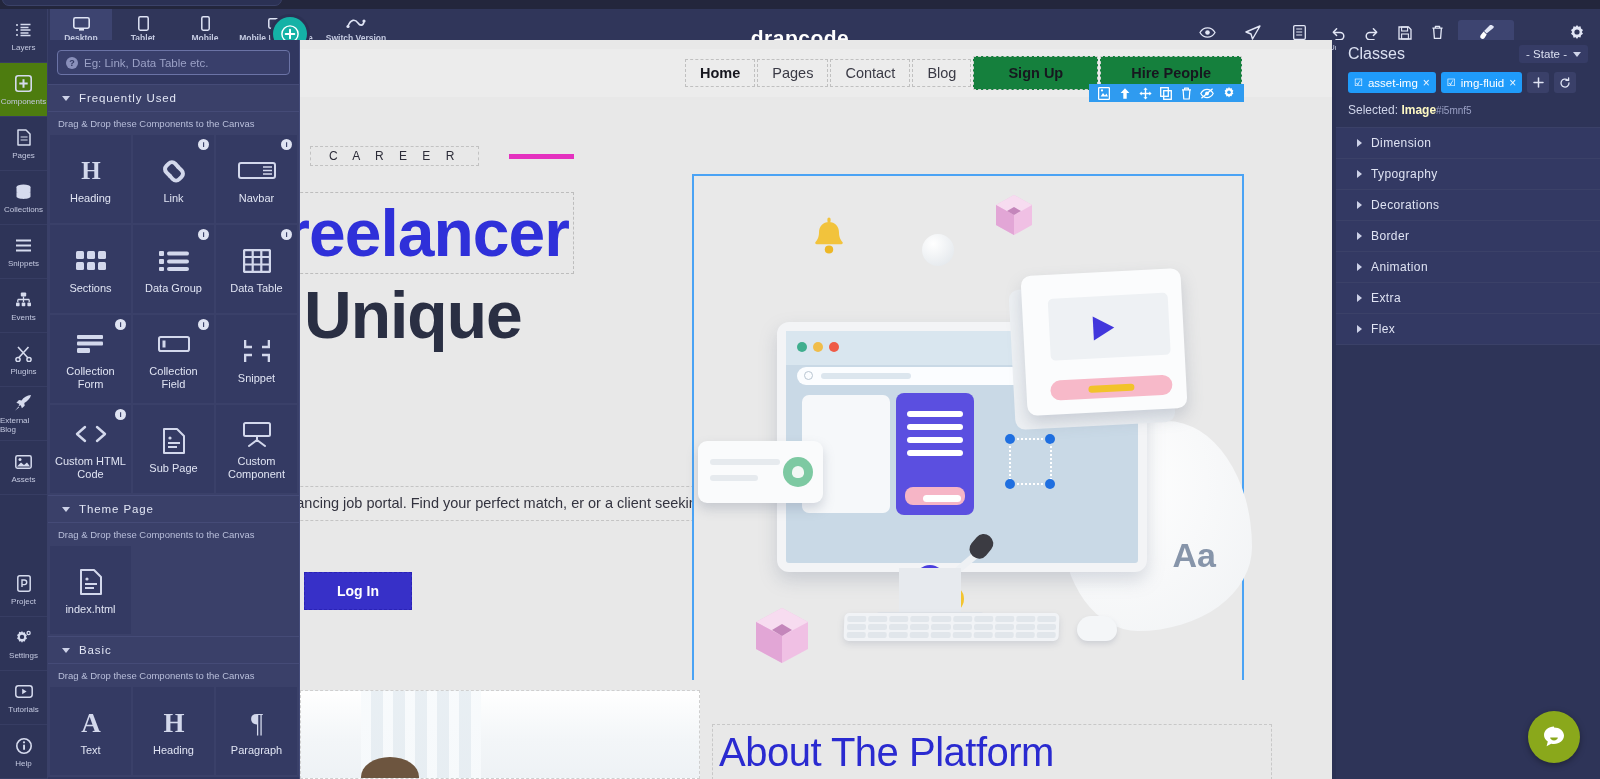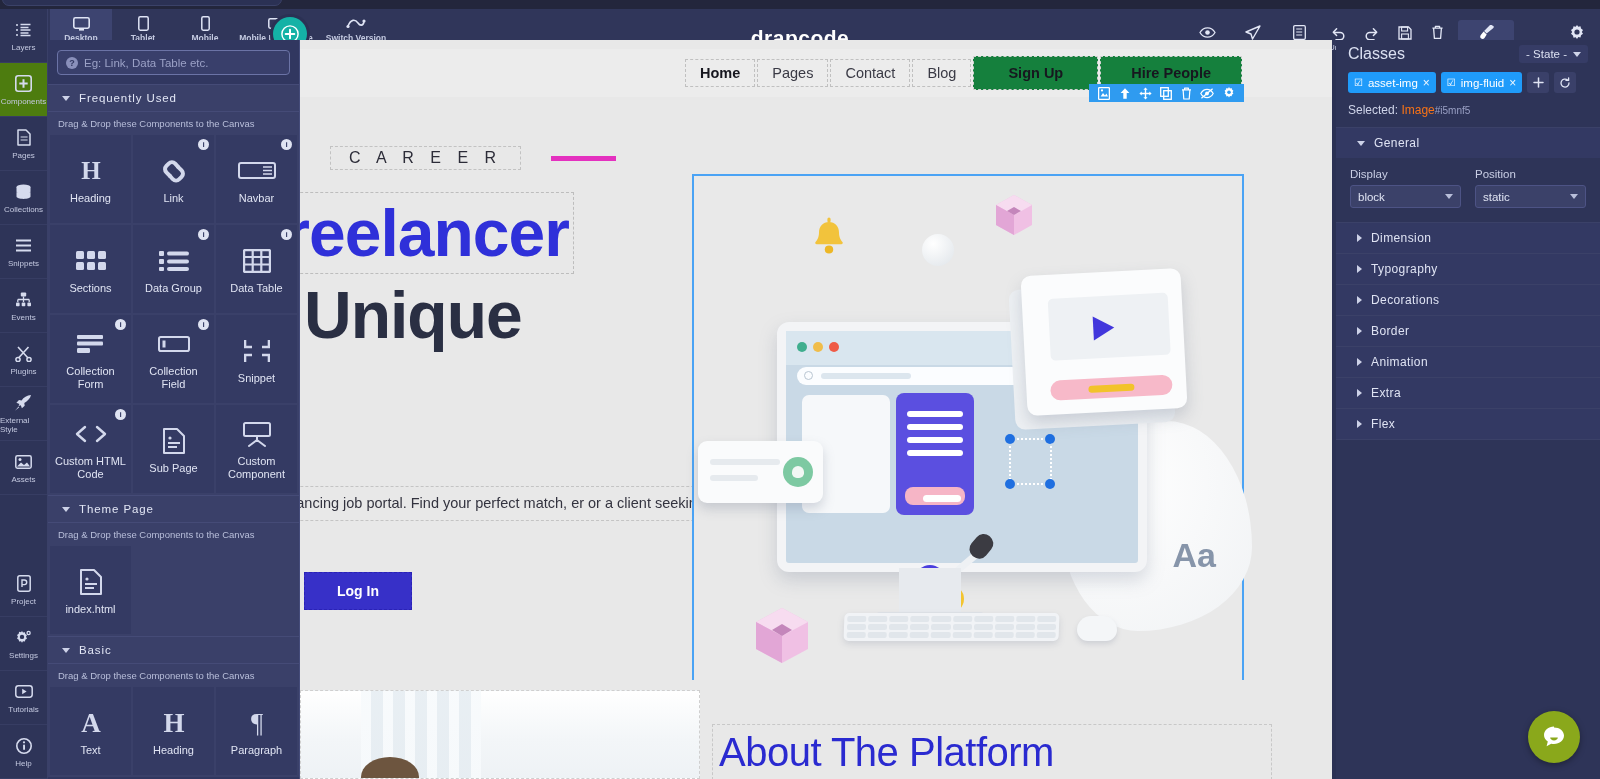--- a/index.html
+++ b/index.html
@@ -90,21 +90,21 @@
   .navbtn { padding:8px 34px; font-size:14.5px; font-weight:700; color:#17171f; background:#15803d;
             border:1px dashed #d2d2d2; cursor:pointer; margin-right:2px; }
   .navbtn.hire { padding:8px 30px; }
 
   .bluebar { position:absolute; left:789px; top:44px; width:155px; height:18px; background:#2f9bf0;
              display:flex; align-items:center; justify-content:space-around; padding:0 5px; }
   .bluebar .bi { color:#ffffff; display:flex; align-items:center; justify-content:center; cursor:pointer; }
 
   .hero { position:absolute; left:0; top:66px; width:1032px; height:556px; }
   .eyebrow { position:absolute; left:10px; top:40px; display:flex; align-items:center; gap:30px; }
-  .eyebrow .kicker { font-size:16px; letter-spacing:6px; color:#2c2c38; border:1px dashed #c2c2c2; padding:2px 18px;margin-left:20px;}
+  .eyebrow .kicker { font-size:12px; letter-spacing:6px; color:#2c2c38; border:1px dashed #c2c2c2; padding:2px 18px;}
   .eyebrow .dashline { width:65px; height:5px; background:#e431bf; border:1px dashed #e431bf; }
 
   .h1 { position:absolute; left:-60px; top:86px; width:690px; }
   .h1 .l1 { font-size:66px; font-weight:700; color:#2f30d9; line-height:80px; letter-spacing:-1px;
             border:1px dashed #bdbdbd; display:inline-block; padding:0 4px; }
   .h1 .l2 { font-size:66px; font-weight:700; color:#2a2f43; line-height:82px; letter-spacing:-1px; }
   .h1 .l3 { font-size:66px; font-weight:700; color:#2a2f43; line-height:82px; letter-spacing:-1px; }
 
   .lead { position:absolute; left:-130px; top:380px; width:820px; font-size:14.5px; line-height:21px;
           color:#33333f; border:1px dashed #c4c4c4; padding:6px; }
@@ -135,21 +135,21 @@
 
   .chips { display:flex; align-items:center; gap:5px; padding:4px 12px 10px 12px; }
   .chip { background:#1f9bfa; border-radius:3px; height:21px; display:flex; align-items:center; gap:5px;
           padding:0 6px; font-size:11.5px; color:#ffffff; cursor:pointer; }
   .chip .ck { font-size:10px; }
   .chip .x { font-size:12px; opacity:.92; cursor:pointer; }
   .chipbtn { width:22px; height:21px; background:#3a4069; border-radius:3px; color:#e0e4f4;
              display:flex; align-items:center; justify-content:center; font-size:13px; cursor:pointer; }
 
   .selected-row { padding:0 12px 10px 12px; font-size:12px; color:#cfd4e9; }
-  .selected-row b { font-weight:400; color:#f97316; }
+  .selected-row b { font-weight:700; color:#fef9c3; }
   .selected-row i { font-style:normal; font-size:10px; color:#9aa0c4; }
 
   .acc { border-top:1px solid #3b4168; }
   .acc-head { height:30px; display:flex; align-items:center; gap:9px; padding-left:21px; cursor:pointer; background:#333963;}
   .acc-head .tri-d { width:0;height:0;border-left:4px solid transparent;border-right:4px solid transparent;border-top:5px solid #cdd2e8;}
   .acc-head .tri-r { width:0;height:0;border-top:4px solid transparent;border-bottom:4px solid transparent;border-left:5px solid #cdd2e8;}
   .acc-head .nm { font-size:12px; color:#dfe3f3; letter-spacing:.4px; }
   .acc-body { padding:10px 14px 14px 14px; display:flex; gap:14px; background:#2e3458; }
   .field { flex:1; }
   .field .fl { font-size:11.5px; color:#c9cee5; margin-bottom:5px; }
@@ -437,21 +437,21 @@
       </span>
       <span class="lb">Plugins</span>
     </div>
     <div class="rail-item">
       <span class="gl">
         <svg width="17" height="16" viewBox="0 0 17 16">
             <path d="M16 0c-4 .3-7.4 2.3-9.4 5.4L4 5l-2.6 2.8 3 1.1-.8 2.2 2.2-.8 1.1 3L9.7 10.7l-.4-2.6C12.4 6.1 15.4 3.4 16 0z" fill="currentColor"></path>
             <path d="M3.6 11.6 0 15.8l4.2-3.6z" fill="currentColor"></path>
           </svg>
       </span>
-      <span class="lb">External Style</span>
+      <span class="lb">External Blog</span>
     </div>
     <div class="rail-item">
       <span class="gl">
         <svg width="17" height="14" viewBox="0 0 17 14">
             <rect x="0.8" y="0.8" width="15.4" height="12.4" rx="1.6" fill="none" stroke="currentColor" stroke-width="1.5"></rect>
             <circle cx="5" cy="4.6" r="1.5" fill="currentColor"></circle>
             <path d="M2 11.5l4-4 3 2.6 3-2.6 3 4z" fill="currentColor"></path>
           </svg>
       </span>
       <span class="lb">Assets</span>
@@ -932,42 +932,20 @@
             <path d="M9.6 0.8v2.6H7" fill="none" stroke="currentColor" stroke-width="1.3" stroke-linecap="round" stroke-linejoin="round"></path>
           </svg>
       </span>
     </div>
 
     <div class="selected-row">
       <span>Selected:</span>
       <b>Image</b><i>#i5mnf5</i>
     </div>
 
-    <div class="acc">
-      <div class="acc-head">
-        <span class="tri-d"></span>
-        <span class="nm">General</span>
-      </div>
-      <div class="acc-body">
-        <div class="field">
-          <div class="fl">Display</div>
-          <div class="fs">
-            <span>block</span>
-            <span class="tri"></span>
-          </div>
-        </div>
-        <div class="field">
-          <div class="fl">Position</div>
-          <div class="fs">
-            <span>static</span>
-            <span class="tri"></span>
-          </div>
-        </div>
-      </div>
-    </div>
 
     <div class="acc">
       <div class="acc-head">
         <span class="tri-r"></span>
         <span class="nm">Dimension</span>
       </div>
     </div>
     <div class="acc">
       <div class="acc-head">
         <span class="tri-r"></span>

